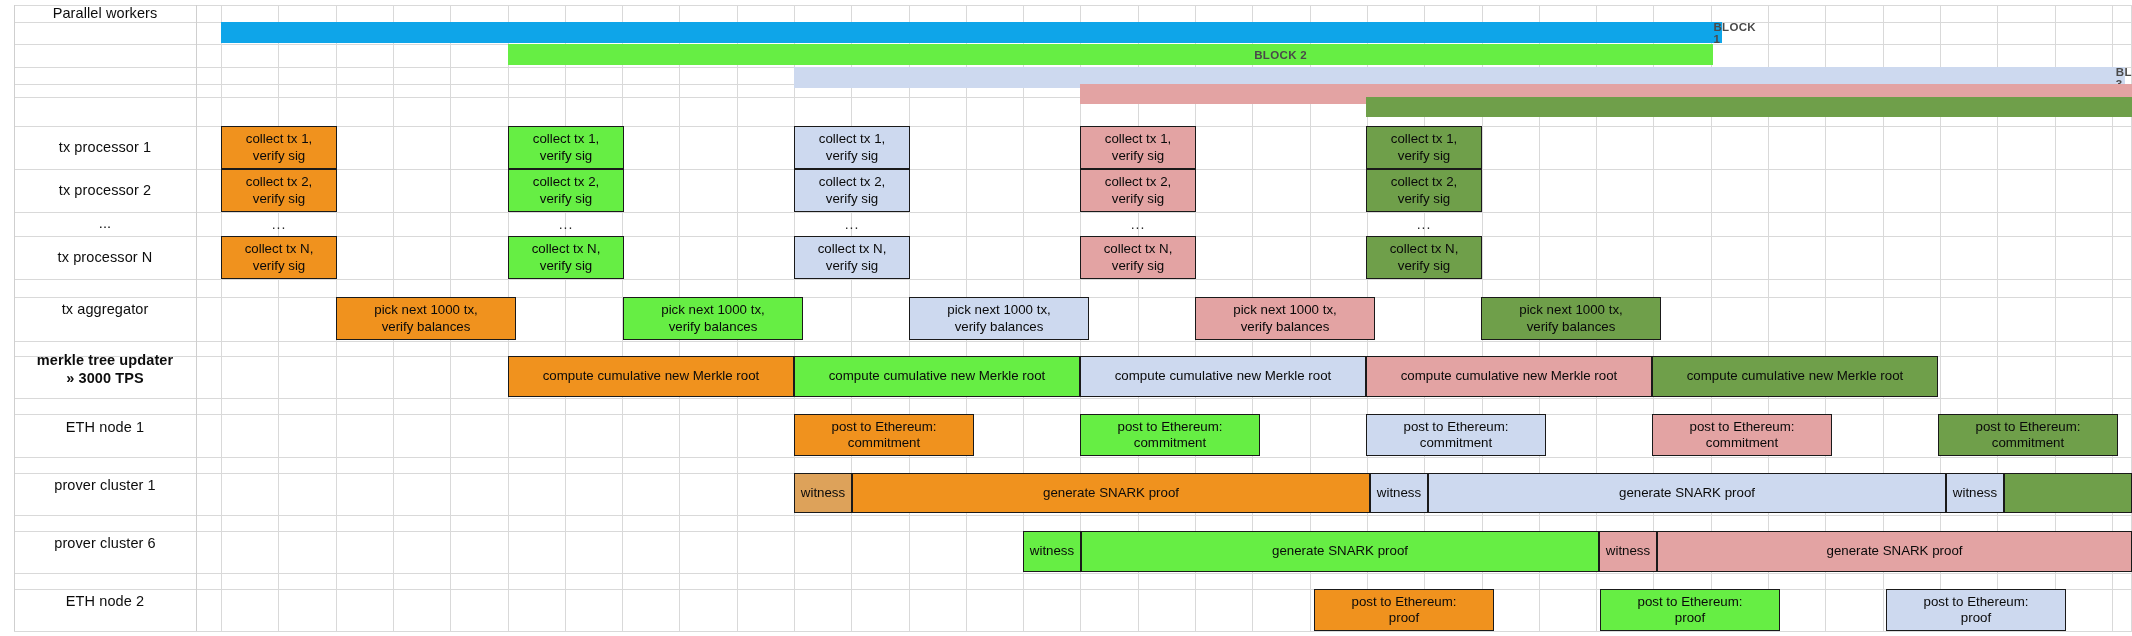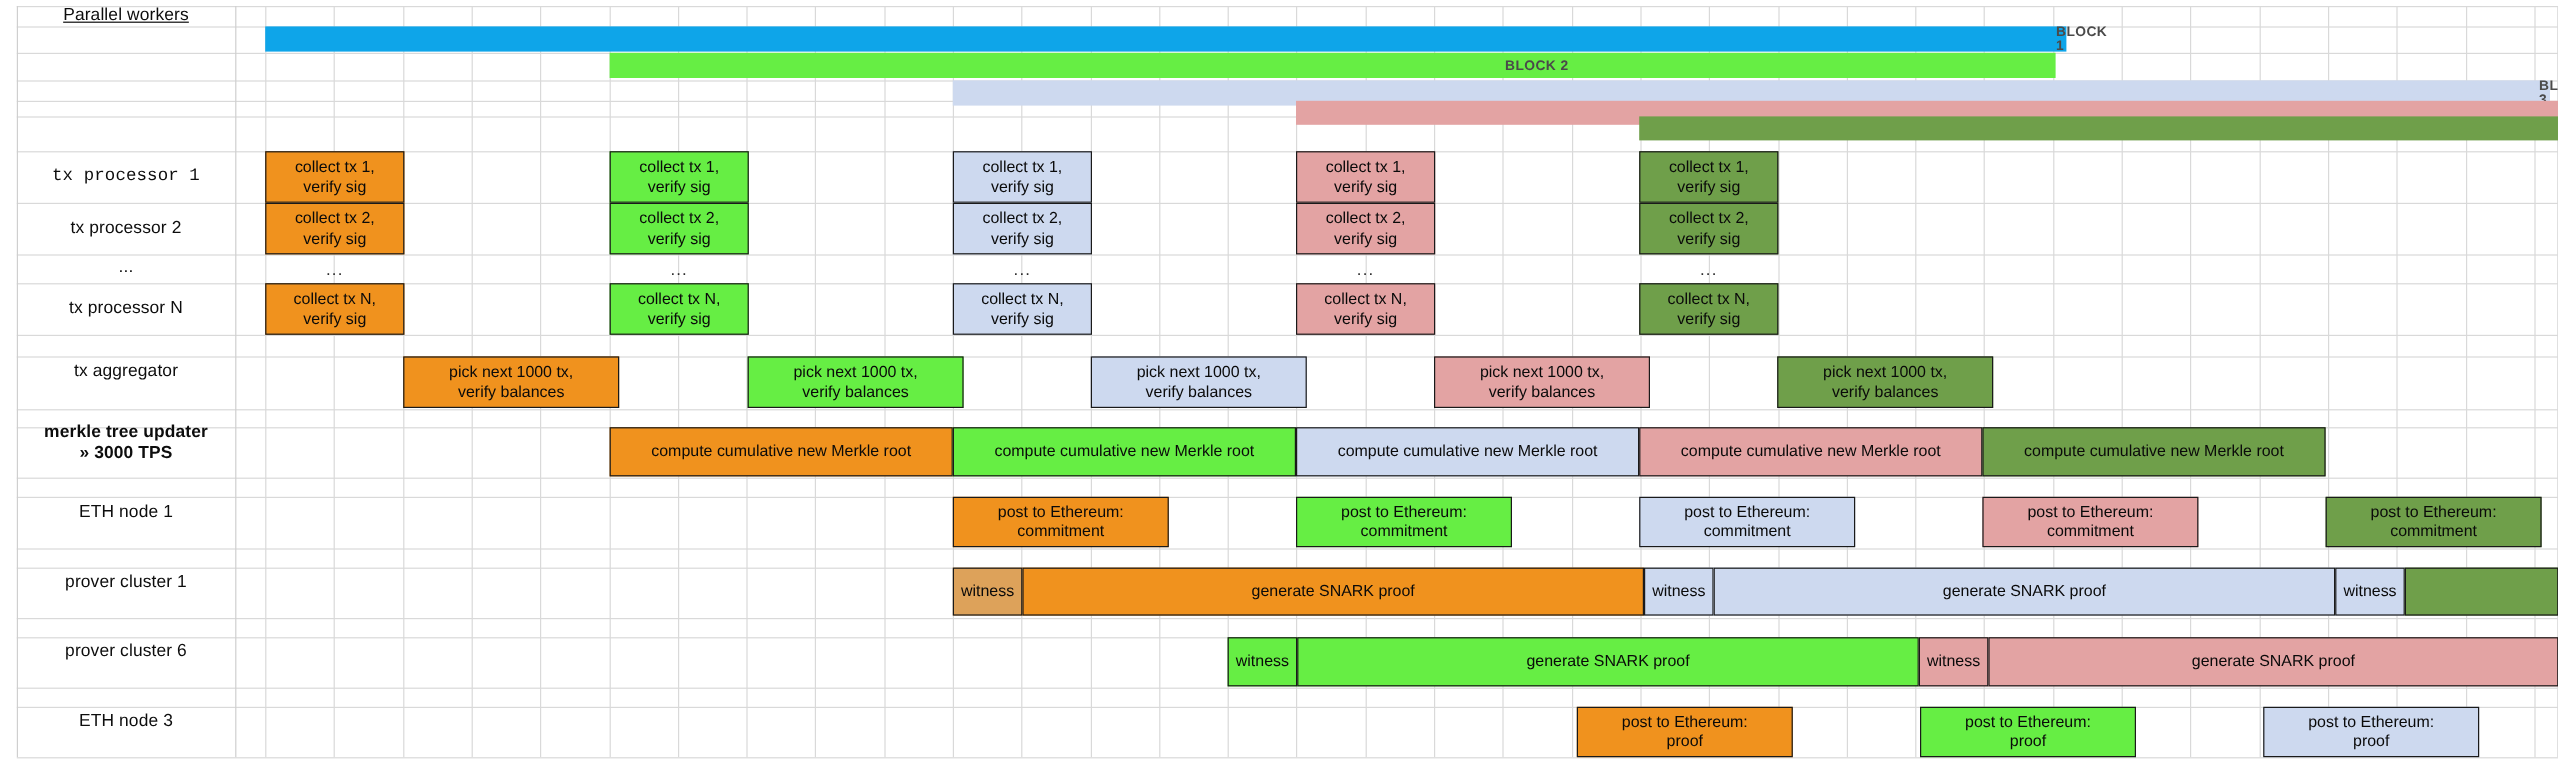--- a/index.html
+++ b/index.html
@@ -89,24 +89,24 @@
       <div class="vline" style="left: 1768px; top: 5px; height: 626px;"></div>
       <div class="vline" style="left: 1825px; top: 5px; height: 626px;"></div>
       <div class="vline" style="left: 1883px; top: 5px; height: 626px;"></div>
       <div class="vline" style="left: 1940px; top: 5px; height: 626px;"></div>
       <div class="vline" style="left: 1997px; top: 5px; height: 626px;"></div>
       <div class="vline" style="left: 2055px; top: 5px; height: 626px;"></div>
       <div class="vline" style="left: 2112px; top: 5px; height: 626px;"></div>
       <div class="vline" style="left: 2131px; top: 5px; height: 626px;"></div>
     </div>
   <div id="labels">
-      <div class="row-label" style="top: 5px; height: 17px; flex-direction: column; text-decoration: underline;">
+      <div class="row-label" style="top: 5px; height: 17px; flex-direction: column;">
         <div>Parallel workers</div>
       </div>
-      <div class="row-label" style="top: 126px; height: 43px; flex-direction: column; font-family: Liberation Mono, monospace;">
+      <div class="row-label" style="top: 126px; height: 43px; flex-direction: column;">
         <div>tx processor 1</div>
       </div>
       <div class="row-label" style="top: 169px; height: 43px; flex-direction: column;">
         <div>tx processor 2</div>
       </div>
       <div class="row-label" style="top: 212px; height: 24px; flex-direction: column;">
         <div>...</div>
       </div>
       <div class="row-label" style="top: 236px; height: 43px; flex-direction: column;">
         <div>tx processor N</div>
@@ -121,21 +121,21 @@
       <div class="row-label" style="top: 398px; height: 59px; flex-direction: column;">
         <div>ETH node 1</div>
       </div>
       <div class="row-label" style="top: 457px; height: 58px; flex-direction: column;">
         <div>prover cluster 1</div>
       </div>
       <div class="row-label" style="top: 515px; height: 58px; flex-direction: column;">
         <div>prover cluster 6</div>
       </div>
       <div class="row-label" style="top: 573px; height: 58px; flex-direction: column;">
-        <div>ETH node 3</div>
+        <div>ETH node 2</div>
       </div>
     </div>
   <div id="blocks">
       <div class="blockbar" style="left: 221px; top: 22px; width: 1243px; height: 21px; background: #0ea5e9; justify-content: flex-start; padding-left: 70%;">
         <span>BLOCK 1</span>
       </div>
       <div class="blockbar" style="left: 508px; top: 44px; width: 1205px; height: 21px; background: rgb(102, 238, 68); justify-content: flex-start; padding-left: 35%;">
         <span>BLOCK 2</span>
       </div>
       <div class="blockbar" style="left: 794px; top: 67px; width: 1192px; height: 21px; background: rgb(205, 217, 239); justify-content: flex-start; padding-left: 62%;">

